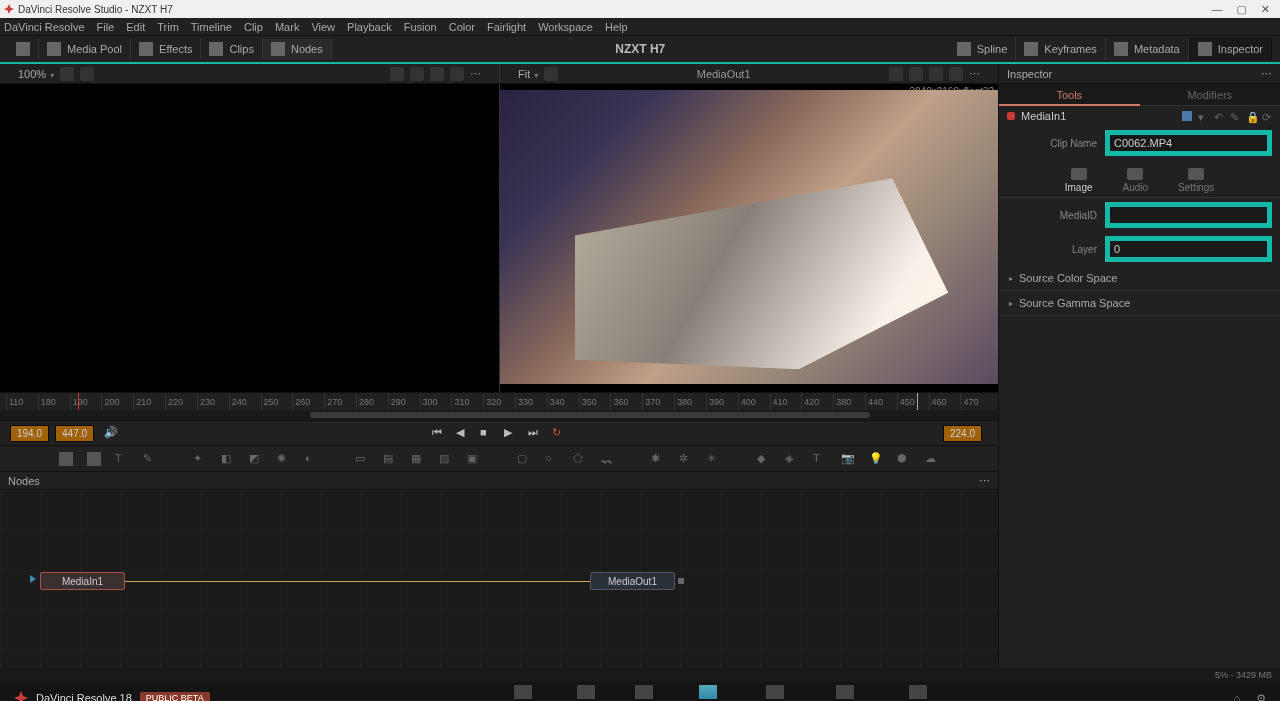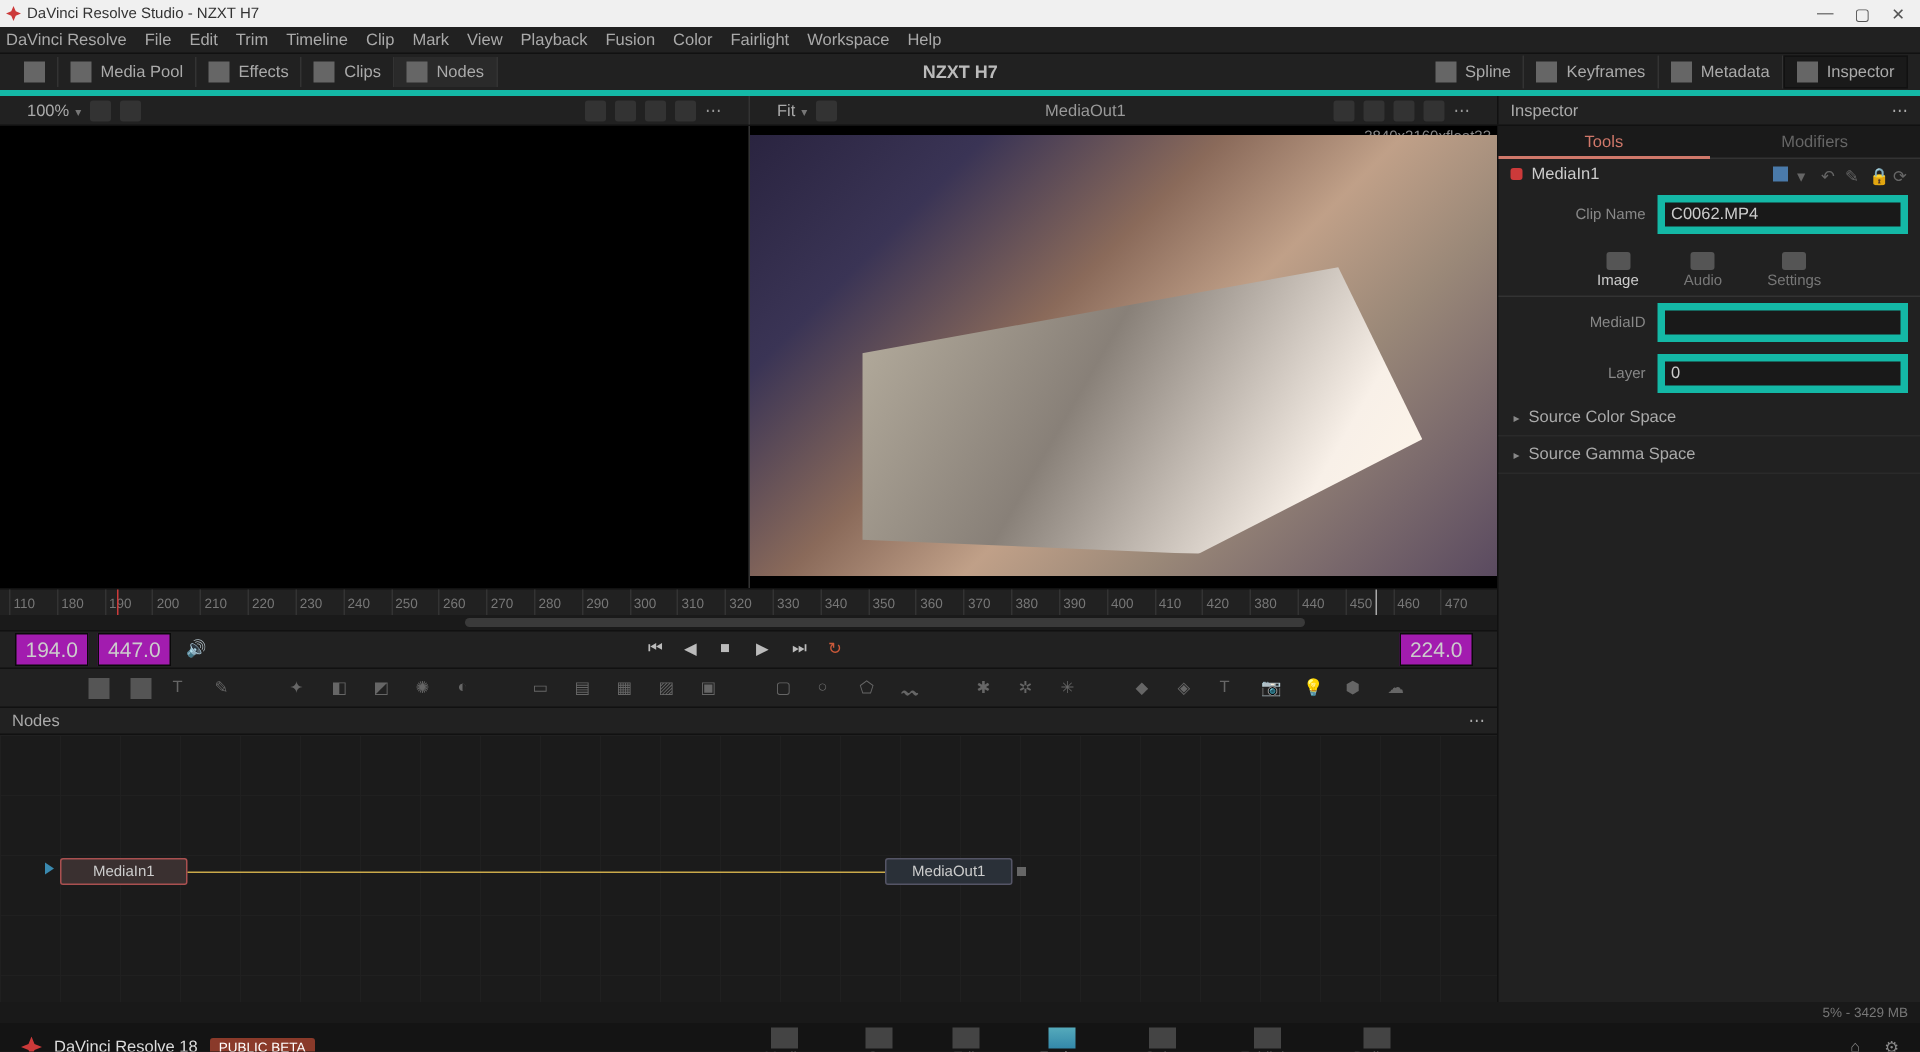--- a/index.html
+++ b/index.html
@@ -10,21 +10,21 @@
 .titlebar .app-icon { width: 10px; height: 10px; margin-right: 4px; display: flex; align-items: center; justify-content: center; }
 .titlebar .app-icon svg { width: 10px; height: 10px; }
 .titlebar .win-controls { margin-left: auto; display: flex; gap: 14px; padding-right: 6px; color: #555; }
 .titlebar .win-btn { font-size: 11px; cursor: default; }
 
 
 .menubar { background: #212121; height: 18px; display: flex; align-items: center; padding: 0 4px; gap: 12px; color: #aaa; font-size: 11px; border-bottom: 1px solid #111; }
 .menubar span { cursor: default; }
 
 
-.toolbar { background: #212121; height: 28px; display: flex; align-items: center; padding: 0 8px; border-bottom: 4px solid #14b8a6; }
+.toolbar { background: #212121; height: 28px; display: flex; align-items: center; padding: 0 8px; border-bottom: 2px solid #14b8a6; }
 .tool-btn { display: flex; align-items: center; gap: 6px; padding: 3px 8px; color: #aaa; font-size: 11px; cursor: default; border-right: 1px solid #333; }
 .tool-btn.active { background: #2a2a2a; }
 .tool-icon { width: 14px; height: 14px; display: inline-block; background: #666; }
 .toolbar .center-title { flex: 1; text-align: center; font-weight: bold; color: #bbb; font-size: 12px; }
 .toolbar .right-tools { display: flex; }
 .inspector-btn { background: #1a1a1a; border: 1px solid #111; padding: 3px 8px; display: flex; align-items: center; gap: 6px; }
 
 
 .viewer-header { background: #212121; height: 20px; display: flex; border-bottom: 1px solid #111; }
 .viewer-header-left, .viewer-header-right { width: 499px; display: flex; align-items: center; padding: 0 18px; font-size: 11px; gap: 6px; }
@@ -66,21 +66,21 @@
 .time-ruler { height: 18px; background: #212121; display: flex; align-items: center; padding: 0 6px; color: #777; font-size: 9px; position: relative; border-top: 1px solid #111; width: 998px; }
 .time-ruler .tick { flex: 1; border-left: 1px solid #333; padding-left: 2px; height: 100%; display: flex; align-items: center; }
 .time-ruler .playhead { position: absolute; left: 78px; top: 0; bottom: -6px; width: 1px; background: #cc3a3a; }
 .time-ruler .playhead::after { content: ""; position: absolute; bottom: -2px; left: -2px; width: 5px; height: 5px; background: #dab22a; }
 .time-ruler .endmark { position: absolute; left: 917px; top: 0; bottom: 0; width: 1px; background: #aaa; }
 .time-scroll { height: 10px; background: #1a1a1a; width: 998px; position: relative; }
 .time-scroll .thumb { position: absolute; left: 310px; width: 560px; top: 2px; height: 6px; background: #3a3a3a; border-radius: 3px; }
 
 
 .transport { height: 26px; background: #212121; border-top: 1px solid #111; border-bottom: 1px solid #111; display: flex; align-items: center; padding: 0 10px; width: 998px; position: relative; }
-.transport .tc { background: #a21caf; border: 1px solid #0a0a0a; padding: 2px 6px; color: #ccc; font-size: 14px; margin-right: 6px; }
+.transport .tc { background: #a16207; border: 1px solid #0a0a0a; padding: 2px 6px; color: #ccc; font-size: 10px; margin-right: 6px; }
 .transport .speaker { width: 14px; height: 14px; color: #aaa; margin-left: 4px; }
 .transport .controls { position: absolute; left: 50%; transform: translateX(-50%); display: flex; gap: 10px; align-items: center; }
 .transport .controls .pc { width: 14px; height: 14px; color: #bbb; }
 .transport .controls .loop { color: #cc5a3a; }
 .transport .right-tc { margin-left: auto; }
 
 
 .tool-shelf { height: 26px; background: #212121; display: flex; align-items: center; justify-content: center; gap: 14px; border-bottom: 1px solid #111; width: 998px; }
 .tool-shelf .ts-icon { width: 14px; height: 14px; color: #666; }
 

